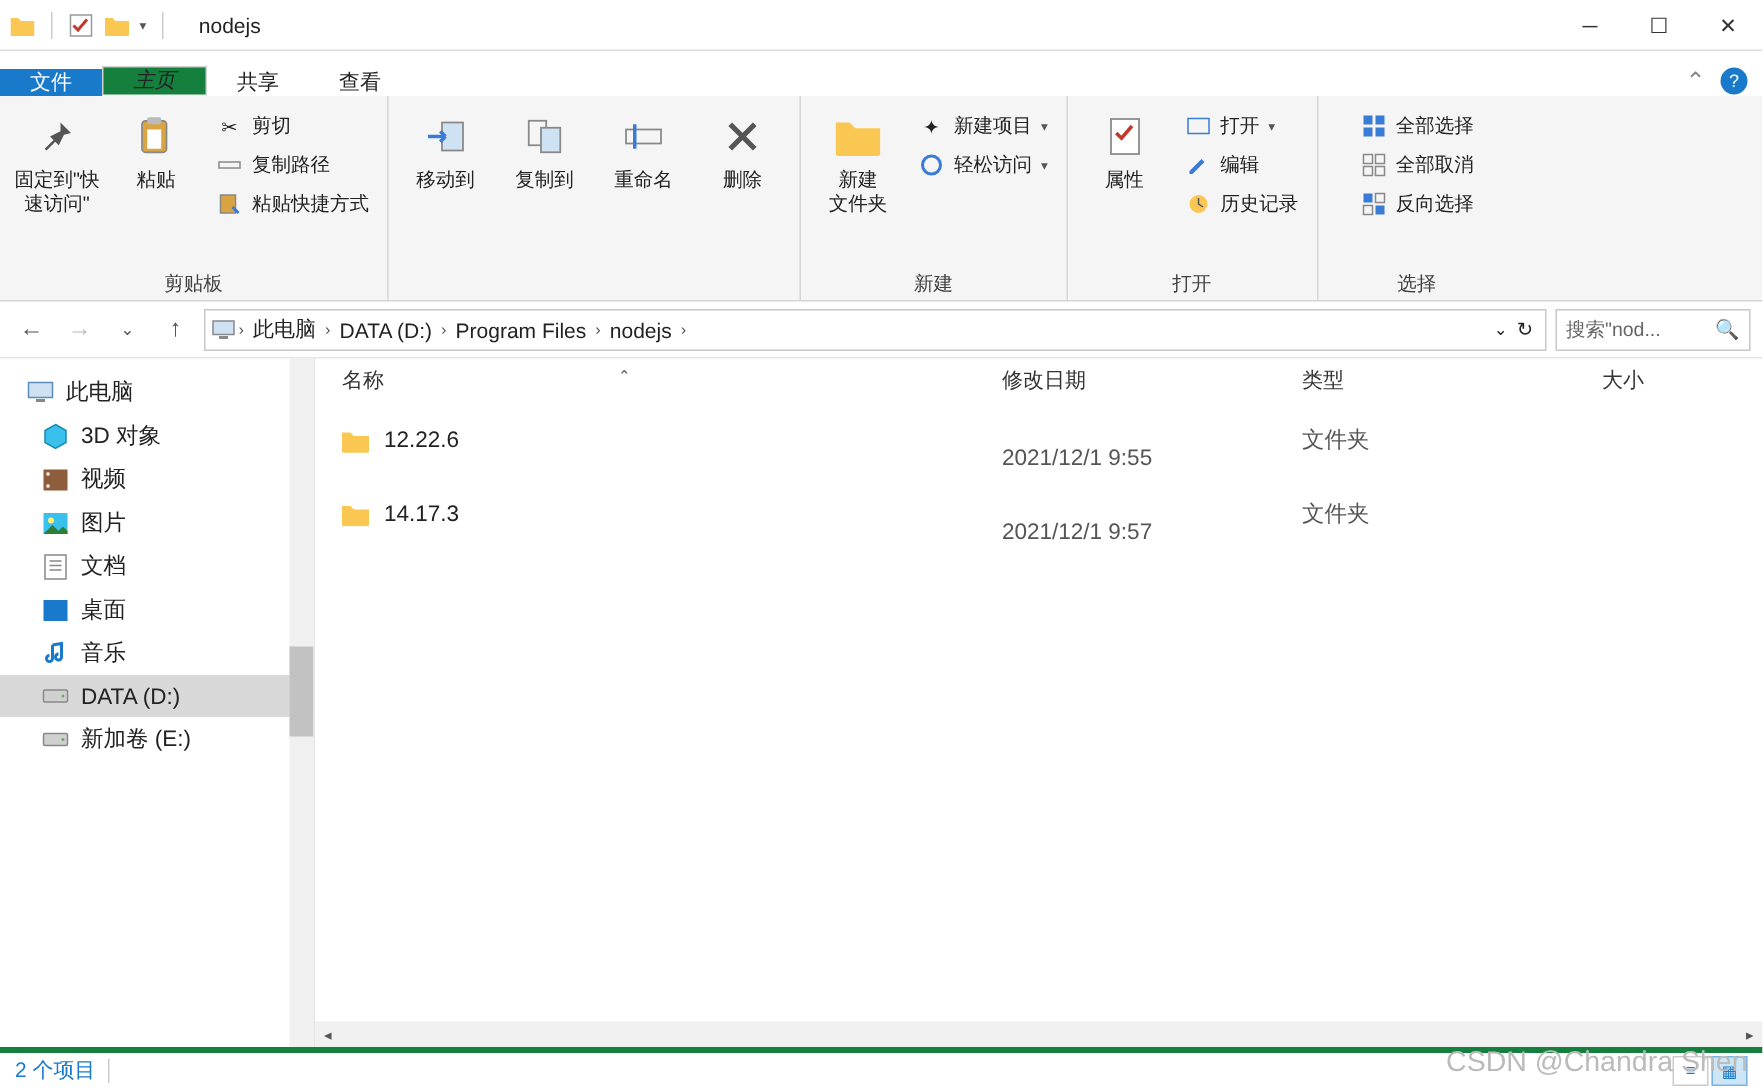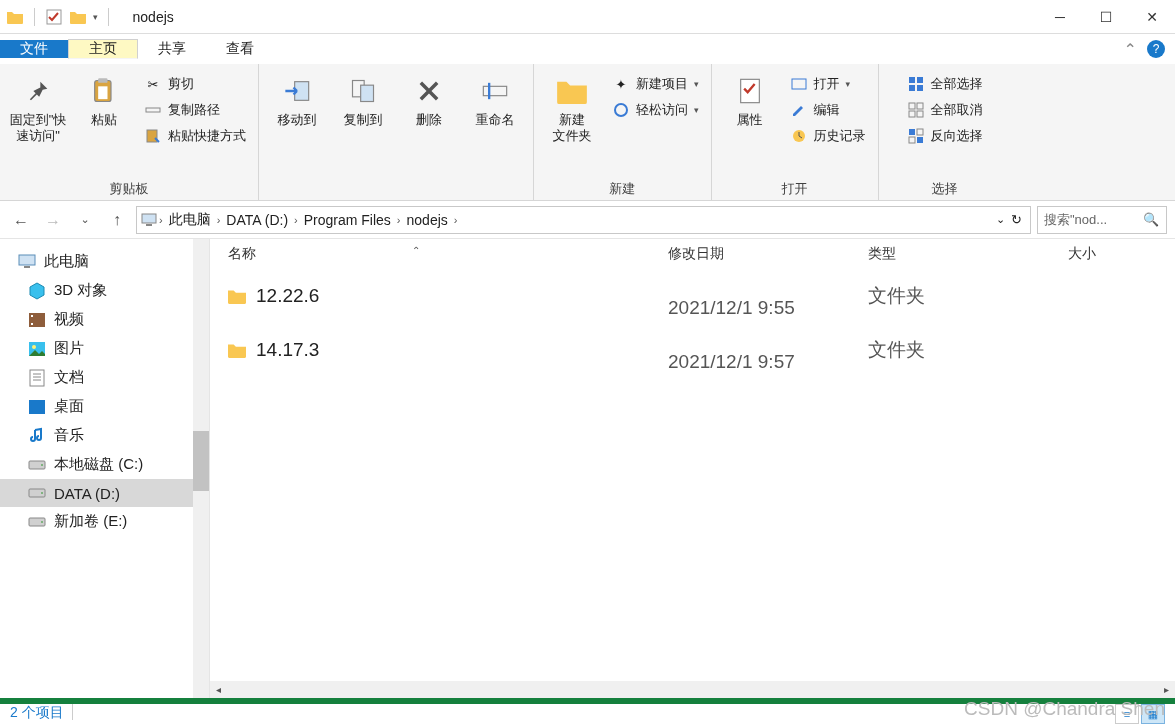--- a/index.html
+++ b/index.html
@@ -8,24 +8,24 @@
 
 .titlebar { height: 34px; display: flex; align-items: center; border-bottom: 1px solid #ddd; background: #fff; }
 .titlebar .qat { display: flex; align-items: center; gap: 6px; padding: 0 6px; }
 .titlebar .qat .ico { width: 18px; height: 18px; display: flex; align-items: center; justify-content: center; }
 .titlebar .title { margin-left: 14px; font-size: 14px; }
 .titlebar .winbtns { margin-left: auto; display: flex; }
 .titlebar .winbtns .wb { width: 46px; height: 34px; display: flex; align-items: center; justify-content: center; font-size: 14px; color: #333; }
 .divv { width: 1px; height: 18px; background: #ccc; margin: 0 4px; }
 
 
-.tabs { height: 30px; display: flex; align-items: center; background: #fff; }
+.tabs { height: 30px; display: flex; align-items: flex-end; background: #fff; }
 .tab { padding: 0 20px; display: flex; align-items: center; font-size: 14px; cursor: default; }
 .tab.file { background: #1979ca; color: #fff; }
-.tab.active { border: 1px solid #d0d0d0; border-bottom: 1px solid #f5f5f5; background: #fef9c3; }
+.tab.active { border: 1px solid #d0d0d0; border-bottom: 1px solid #f5f5f5; background: #15803d; font-style: italic; }
 .tabs .rside { margin-left: auto; display: flex; align-items: center; gap: 10px; padding-right: 10px; }
 .help-circle { width: 18px; height: 18px; border-radius: 50%; background: #1979ca; color: #fff; display: flex; align-items: center; justify-content: center; font-size: 12px; }
 
 
 .ribbon { height: 137px; background: #f5f5f5; border-bottom: 1px solid #d6d6d6; display: flex; }
 .group { border-right: 1px solid #d6d6d6; padding: 4px 8px 2px 8px; display: flex; flex-direction: column; }
 .group .gbody { flex: 1; display: flex; align-items: flex-start; gap: 6px; }
 .group .glabel { text-align: center; font-size: 13px; color: #404040; padding-top: 2px; }
 .bigbtn { display: flex; flex-direction: column; align-items: center; justify-content: flex-start; width: 60px; padding-top: 6px; gap: 4px; text-align: center; font-size: 13px; line-height: 16px; }
 .bigbtn .bico { width: 34px; height: 34px; display: flex; align-items: center; justify-content: center; }
@@ -52,30 +52,30 @@
 .node .tico { width: 18px; height: 18px; display: flex; align-items: center; justify-content: center; }
 .node.root { padding-left: 18px; }
 
 .files { flex: 1; display: flex; flex-direction: column; position: relative; }
 .cols { display: flex; padding: 6px 18px; color: #333; font-size: 14px; }
 .cols .c1 { width: 440px; display:flex; align-items:flex-start; gap:6px;} 
 .cols .c2 { width: 200px; } 
 .cols .c3 { width: 200px; } 
 .cols .c4 { flex:1; }
 .sortup { font-size: 10px; color: #555; margin-left: 150px;}
-.frow { display: flex; padding: 4px 18px; font-size: 19px; align-items: center; }
+.frow { display: flex; padding: 4px 18px; font-size: 15px; align-items: center; }
 .frow .c1 { width: 440px; display: flex; align-items: center; gap: 10px; }
 .frow .c2 { width: 200px; color: #555; margin-top: 24px; }
 .frow .c3 { width: 200px; color: #555; }
 .files .hscroll { position: absolute; bottom: 0; left: 0; right: 0; height: 17px; background: #f0f0f0; display:flex; align-items:center;}
 .files .hscroll .lar, .files .hscroll .rar { width:17px; text-align:center; font-size:10px; color:#555;}
 .files .hscroll .rar { margin-left:auto;}
 
 
-.status { height: 28px; border-top: 6px solid #15803d; display: flex; align-items: flex-start; padding: 0 10px; font-size: 14px; color: #1979ca; }
+.status { height: 28px; border-top: 4px solid #15803d; display: flex; align-items: center; padding: 0 10px; font-size: 14px; color: #1979ca; }
 .status .vbtns { margin-left: auto; display: flex; gap: 2px; }
 .status .vb { width: 24px; height: 20px; border: 1px solid #ccc; display:flex; align-items:center; justify-content:center; font-size:11px; }
 .status .vb.active { background: #cde6f7; border-color:#7bb3e0;}
 
 .watermark { position: absolute; right: 10px; bottom: 6px; color: #bbb; font-size: 19px; }
 
 svg { display: block; }
 .folder-ico path { fill: #f9c752; }
 .drop { font-size: 9px; color: #555; }
 </style>
@@ -189,33 +189,33 @@
             <svg width="28" height="28" viewBox="0 0 24 24">
               <rect x="3" y="3" width="10" height="14" fill="none" stroke="#888"></rect>
               <rect x="10" y="7" width="11" height="14" fill="#cfe2f3" stroke="#888"></rect>
             </svg>
           </span>
         <span>复制到</span>
       </div>
       <div class="bigbtn">
         <span class="bico">
             <svg width="28" height="28" viewBox="0 0 24 24">
-              <path d="M5 5l14 14M19 5L5 19" stroke="#555" stroke-width="3"></path>
-            </svg>
-          </span>
-        <span>删除</span>
-      </div>
-      <div class="bigbtn">
-        <span class="bico">
-            <svg width="28" height="28" viewBox="0 0 24 24">
               <rect x="2" y="8" width="20" height="8" fill="none" stroke="#888"></rect>
               <rect x="6" y="5" width="2" height="14" fill="#3a7bd5"></rect>
             </svg>
           </span>
         <span>重命名</span>
+      </div>
+      <div class="bigbtn">
+        <span class="bico">
+            <svg width="28" height="28" viewBox="0 0 24 24">
+              <path d="M5 5l14 14M19 5L5 19" stroke="#555" stroke-width="3"></path>
+            </svg>
+          </span>
+        <span>删除</span>
       </div>
     </div>
   </div>
 
   <div class="group">
     <div class="gbody">
       <div class="bigbtn">
         <span class="bico">
             <svg class="folder-ico" width="30" height="26" viewBox="0 0 16 14">
               <path d="M0 2h5l2 2h9v9a1 1 0 0 1-1 1H1a1 1 0 0 1-1-1V2z"></path>
@@ -422,29 +422,20 @@
         </div>
         <div class="node">
           <span class="tico">
             <svg width="18" height="18" viewBox="0 0 18 18">
               <path d="M7 3v9a2 2 0 1 1-2-2" stroke="#1979ca" stroke-width="2" fill="none"></path>
               <path d="M7 3l6-1v9a2 2 0 1 1-2-2" stroke="#1979ca" stroke-width="2" fill="none"></path>
             </svg>
           </span>
           <span>音乐</span>
         </div>
-        <div class="node">
-          <span class="tico">
-            <svg width="18" height="14">
-              <rect x="1" y="3" width="16" height="8" rx="1" fill="#d0d0d0" stroke="#888"></rect>
-              <circle cx="14" cy="7" r="1" fill="#6a6"></circle>
-            </svg>
-          </span>
-          <span>本地磁盘 (C:)</span>
-        </div>
         <div class="node sel">
           <span class="tico">
             <svg width="18" height="14">
               <rect x="1" y="3" width="16" height="8" rx="1" fill="#d0d0d0" stroke="#888"></rect>
               <circle cx="14" cy="7" r="1" fill="#6a6"></circle>
             </svg>
           </span>
           <span>DATA (D:)</span>
         </div>
         <div class="node">

